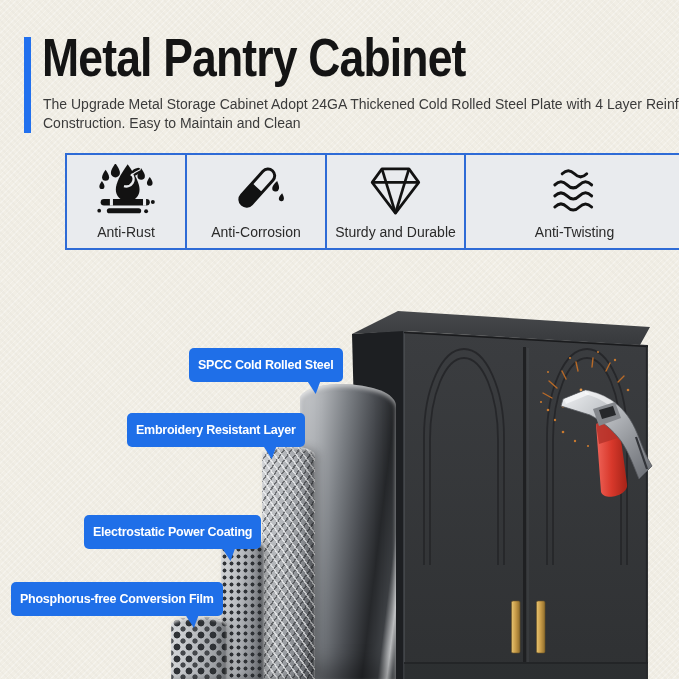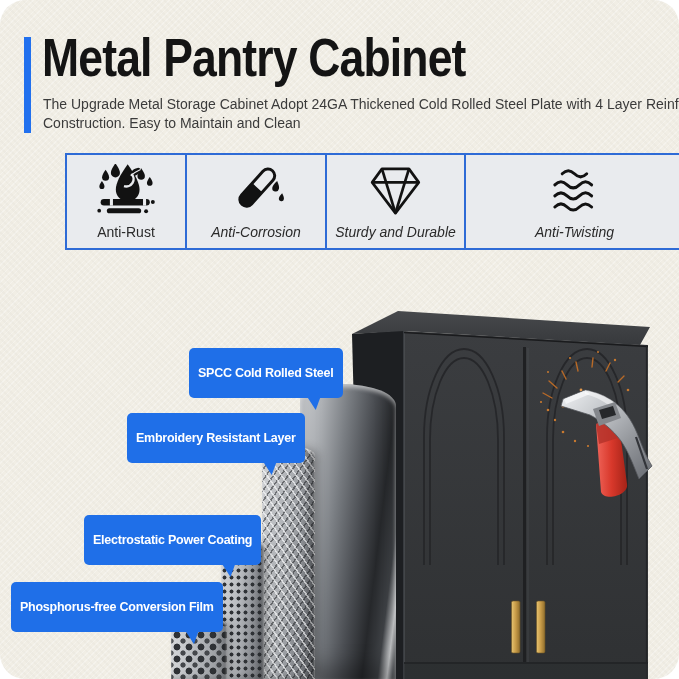--- a/index.html
+++ b/index.html
@@ -15,39 +15,38 @@
     --title-ink:#141414;
   }
   html,body{margin:0;padding:0;}
   .canvas{
     position:relative;width:679px;height:679px;overflow:hidden;
     font-family:"Liberation Sans",sans-serif;
     background:
       repeating-linear-gradient(45deg, rgba(0,0,0,0.015) 0 2px, transparent 2px 5px),
       repeating-linear-gradient(-45deg, rgba(255,255,255,0.30) 0 1px, transparent 1px 4px),
       var(--background-cream);
-    border-radius: 25px;
   }
   
   .accent-bar{position:absolute;left:24px;top:37px;width:7px;height:96px;background:var(--accent-blue);}
   h1.title{
     position:absolute;left:42px;top:28px;margin:0;
     font-size:53px;line-height:60px;font-weight:bold;color:var(--title-ink);
     letter-spacing:-1px;transform:scaleX(.84);transform-origin:left top;white-space:nowrap;
   }
   .sub{position:absolute;left:43px;top:95px;margin:0;font-size:14px;line-height:19px;color:#3b3b3b;}
   .sub span{display:block;white-space:nowrap;}
   
   .features{
     position:absolute;left:65px;top:153px;width:620px;height:97px;box-sizing:border-box;
     background:var(--feature-bg);border:2px solid var(--feature-border-blue);
     display:grid;grid-template-columns:118px 140px 139px auto;
   }
   .cell{display:flex;flex-direction:column;align-items:center;justify-content:space-between;padding:9px 0 8px;}
-  .cell + .cell{border-left:2px solid var(--feature-border-blue);font-style:italic;}
+  .cell + .cell{border-left:2px solid var(--feature-border-blue);}
   .cell svg{height:54px;}
   .flabel{font-size:14px;color:#2a2a2a;}
   
   svg.scene{position:absolute;left:0;top:0;z-index:1;}
   .sample-spcc{
     left:300px;top:384px;width:96px;z-index:2;
     border-radius:46px 60px 0 0 / 16px 24px 0 0;
     background:linear-gradient(97deg,#d8dadd 0%,#aeb1b5 18%,#7a7e83 38%,#4a4d52 58%,#26282b 74%,#3f4246 86%,#caccce 93%,#5e6165 97%,#3a3c40 100%);
     box-shadow:inset 0 3px 4px rgba(255,255,255,.55), inset 0 -14px 20px rgba(0,0,0,.25);
   }
@@ -75,21 +74,21 @@
       radial-gradient(circle at 6px 6px,#2f3236 3px,rgba(0,0,0,0) 3.8px) 0 0 / 12px 12px,
       radial-gradient(circle at 6px 6px,#45484c 2.2px,rgba(0,0,0,0) 3px) 6px 6px / 12px 12px,
       linear-gradient(95deg,#dadcde,#b4b7bb 50%,#8b8e93);
     box-shadow:inset 0 2px 3px rgba(255,255,255,.7), inset -4px 0 8px rgba(0,0,0,.3), 5px 0 10px -2px rgba(30,30,30,.35);
   }
   .sample-spcc,.sample-diamond,.sample-holes,.sample-ornate{position:absolute;bottom:0;}
   
   .callout{
     position:absolute;z-index:6;background:var(--callout-blue);color:#fff;
     font-size:12.5px;font-weight:bold;letter-spacing:-.25px;
-    padding:18px 9px;border-radius:5px;white-space:nowrap;
+    padding:10px 9px;border-radius:5px;white-space:nowrap;
   }
   .callout .tail{
     position:absolute;top:100%;margin-top:-1px;width:15px;height:13px;
     background:var(--callout-blue);clip-path:polygon(12% 0,100% 0,68% 100%);
   }
   .c1{left:189px;top:348px;}  .c1 .tail{right:22px;}
   .c2{left:127px;top:413px;}  .c2 .tail{right:28px;}
   .c3{left:84px;top:503px;margin-top:12px;}   .c3 .tail{right:26px;}
   .c4{left:11px;top:574px;margin-top:8px;}   .c4 .tail{right:24px;}
 </style>

